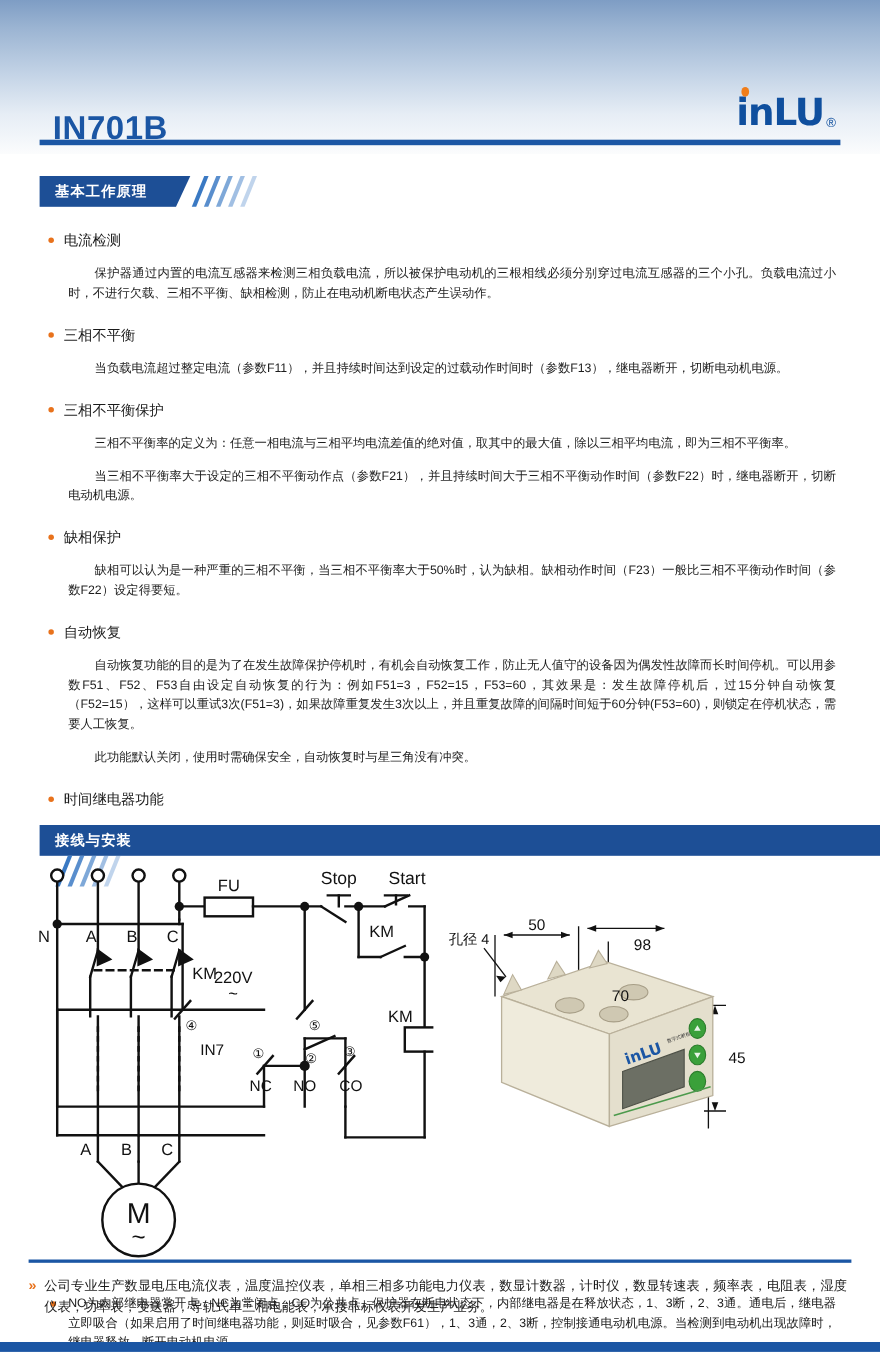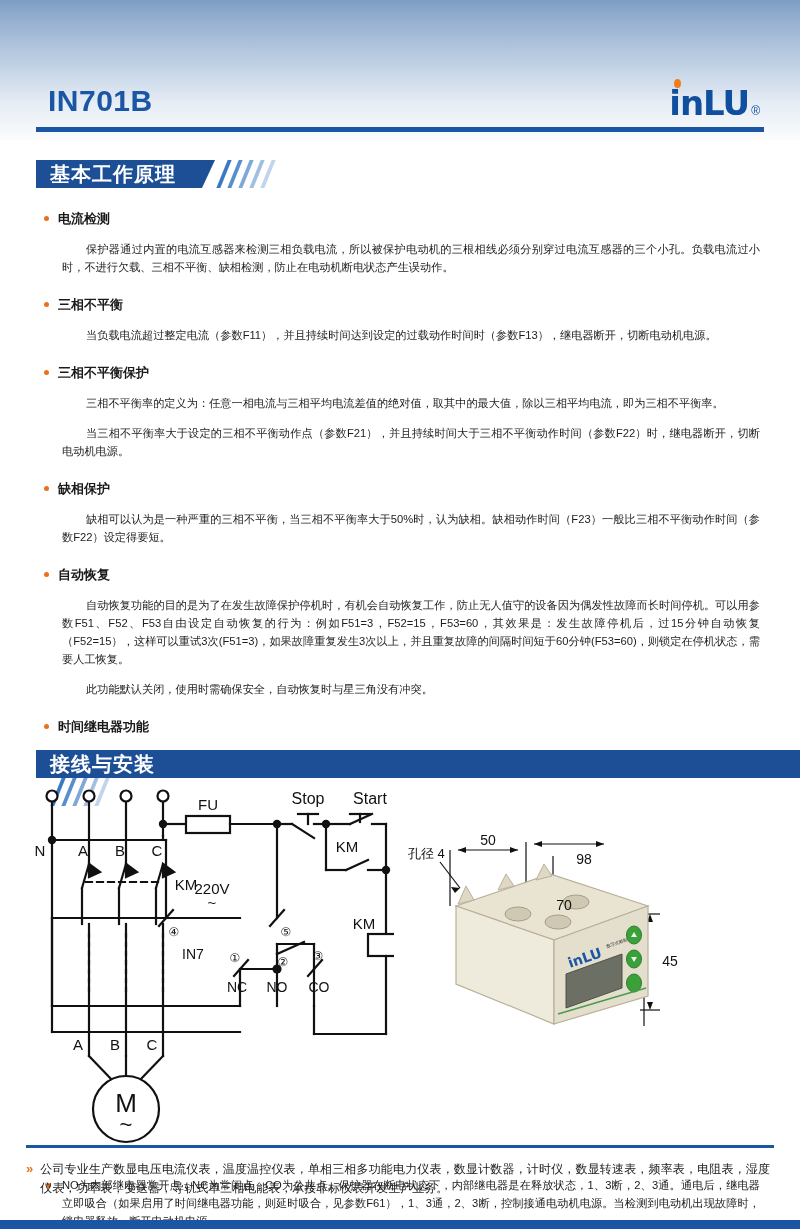--- a/index.html
+++ b/index.html
@@ -11,21 +11,21 @@
     overflow: hidden;
   }
   .page { position: relative; width: 800px; height: 1229px; }
 
   
   .header {
     position: relative; height: 140px; width: 800px;
     background: linear-gradient(to bottom, #7e9dc4 0%, #9bb4d2 18%, #c3d3e6 48%, #e6edf5 74%, #fbfcfd 100%);
   }
   .header-title {
-    position: absolute; left: 48px; bottom: 22px;
+    position: absolute; left: 48px; bottom: 6px;
     font-size: 30px; font-weight: bold; color: #1b56a4;
     letter-spacing: 0.5px;
   }
   .logo-wrap {
     position: absolute; right: 40px; bottom: 20px;
     display: flex; align-items: flex-end;
   }
   .logo-mark {
     position: relative;
     font-size: 34px; font-weight: bold; color: #0f4f9e;
@@ -39,21 +39,21 @@
   .logo-reg { font-size: 12px; color: #0f4f9e; margin-left: 2px; margin-bottom: 2px; }
   .header-rule {
     position: absolute; left: 36px; right: 36px; bottom: 8px;
     height: 5px; background: #1b56a4;
   }
 
   
   .sec-head { position: relative; height: 30px; margin: 0 0 0 36px; display: flex; align-items: stretch; }
   .sec-tag {
     position: relative; background: #1d4f96; color: #fff;
-    font-size: 20px; font-weight: bold; line-height: 28px;
+    font-size: 13px; font-weight: bold; line-height: 28px;
     padding: 0 26px 0 14px; height: 28px;
     letter-spacing: 1px;
   }
   .sec-tag::after {
     content: ""; position: absolute; right: -13px; top: 0;
     border-top: 28px solid #1d4f96;
     border-right: 13px solid transparent;
   }
   .sec-stripes { position: relative; width: 56px; height: 28px; margin-left: 20px; }
   .sec-stripes i {
@@ -63,21 +63,21 @@
   .sec-stripes i:nth-child(1) { left: 0px;  opacity: .95; }
   .sec-stripes i:nth-child(2) { left: 11px; opacity: .8; }
   .sec-stripes i:nth-child(3) { left: 22px; opacity: .62; }
   .sec-stripes i:nth-child(4) { left: 33px; opacity: .45; }
   .sec-stripes i:nth-child(5) { left: 44px; opacity: .3; }
 
   
   .content { padding: 0 40px 0 40px; }
   .item { margin-top: 9px; }
   .item-title {
-    font-size: 13px; font-weight: bold; color: #1a1a1a;
+    font-size: 13px; font-weight: normal; color: #1a1a1a;
     padding-left: 18px; position: relative; line-height: 18px; margin-top: 20px;
   }
   .item-title .bullet {
     position: absolute; left: 4px; top: 6px;
     width: 5px; height: 5px; border-radius: 50%; background: #e8721c;
   }
   .para {
     font-size: 11.2px; line-height: 18px; color: #1d1d1d;
     text-align: justify; margin-top: 12px; padding-left: 22px;
   }

